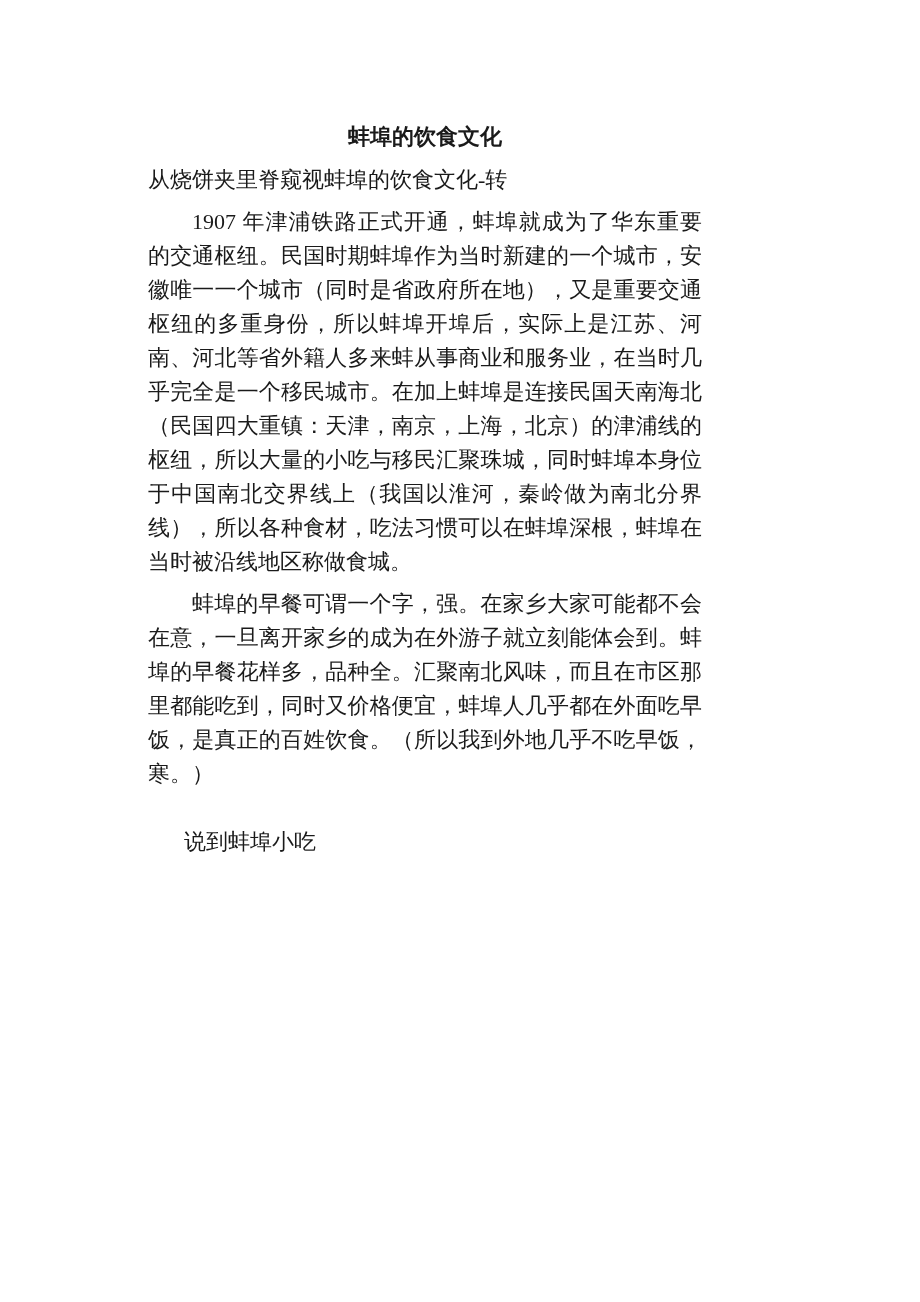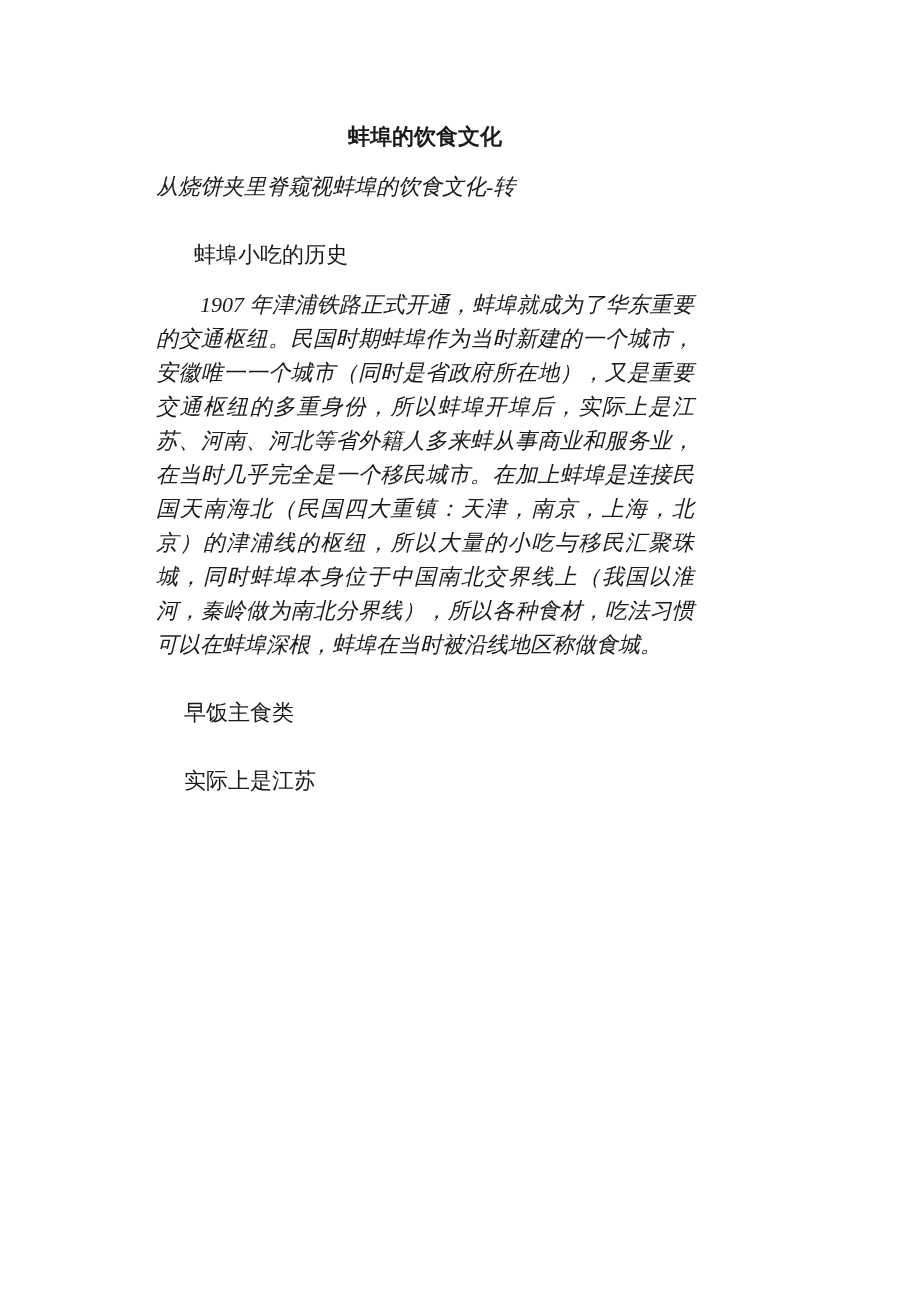--- a/index.html
+++ b/index.html
@@ -19,25 +19,24 @@
     font-size: 22px;
     line-height: 34px;
     color: #1a1a1a;
   }
   .doc-title {
     text-align: center;
     font-weight: bold;
     margin: 0 0 9px 0;
   }
   .para {
-    margin: 16px;
+    margin: 8px;
     text-align: justify;
     word-break: normal;
     line-break: strict;
-    font-style: italic;
   }
   .indent2 {
     text-indent: 2em;
   }
   .section-heading {
     font-size: 22px;
     line-height: 34px;
     font-weight: normal;
     margin: 34px 0 0 0;
     text-indent: 2em;
@@ -49,23 +48,22 @@
 </head>
 <body>
 
 <div class="doc-page">
 
   <p class="doc-title">蚌埠的饮食文化</p>
 
   <p class="para">从烧饼夹里脊窥视蚌埠的饮食文化-转</p>
 
 
-  <p class="section-heading first">蚌埠小吃的历史</p>
 
   <p class="para indent2">1907 年津浦铁路正式开通，蚌埠就成为了华东重要的交通枢纽。民国时期蚌埠作为当时新建的一个城市，安徽唯一一个城市（同时是省政府所在地），又是重要交通枢纽的多重身份，所以蚌埠开埠后，实际上是江苏、河南、河北等省外籍人多来蚌从事商业和服务业，在当时几乎完全是一个移民城市。在加上蚌埠是连接民国天南海北（民国四大重镇：天津，南京，上海，北京）的津浦线的枢纽，所以大量的小吃与移民汇聚珠城，同时蚌埠本身位于中国南北交界线上（我国以淮河，秦岭做为南北分界线），所以各种食材，吃法习惯可以在蚌埠深根，蚌埠在当时被沿线地区称做食城。</p>
 
 
-  <p class="section-heading">早饭主食类</p>
 
+  <p class="para indent2">蚌埠的早餐可谓一个字，强。在家乡大家可能都不会在意，一旦离开家乡的成为在外游子就立刻能体会到。蚌埠的早餐花样多，品种全。汇聚南北风味，而且在市区那里都能吃到，同时又价格便宜，蚌埠人几乎都在外面吃早饭，是真正的百姓饮食。（所以我到外地几乎不吃早饭，寒。）</p>
 
-  <p class="section-heading">实际上是江苏</p>
+  <p class="section-heading">说到蚌埠小吃</p>
 
 </div>
 
 </body></html>

